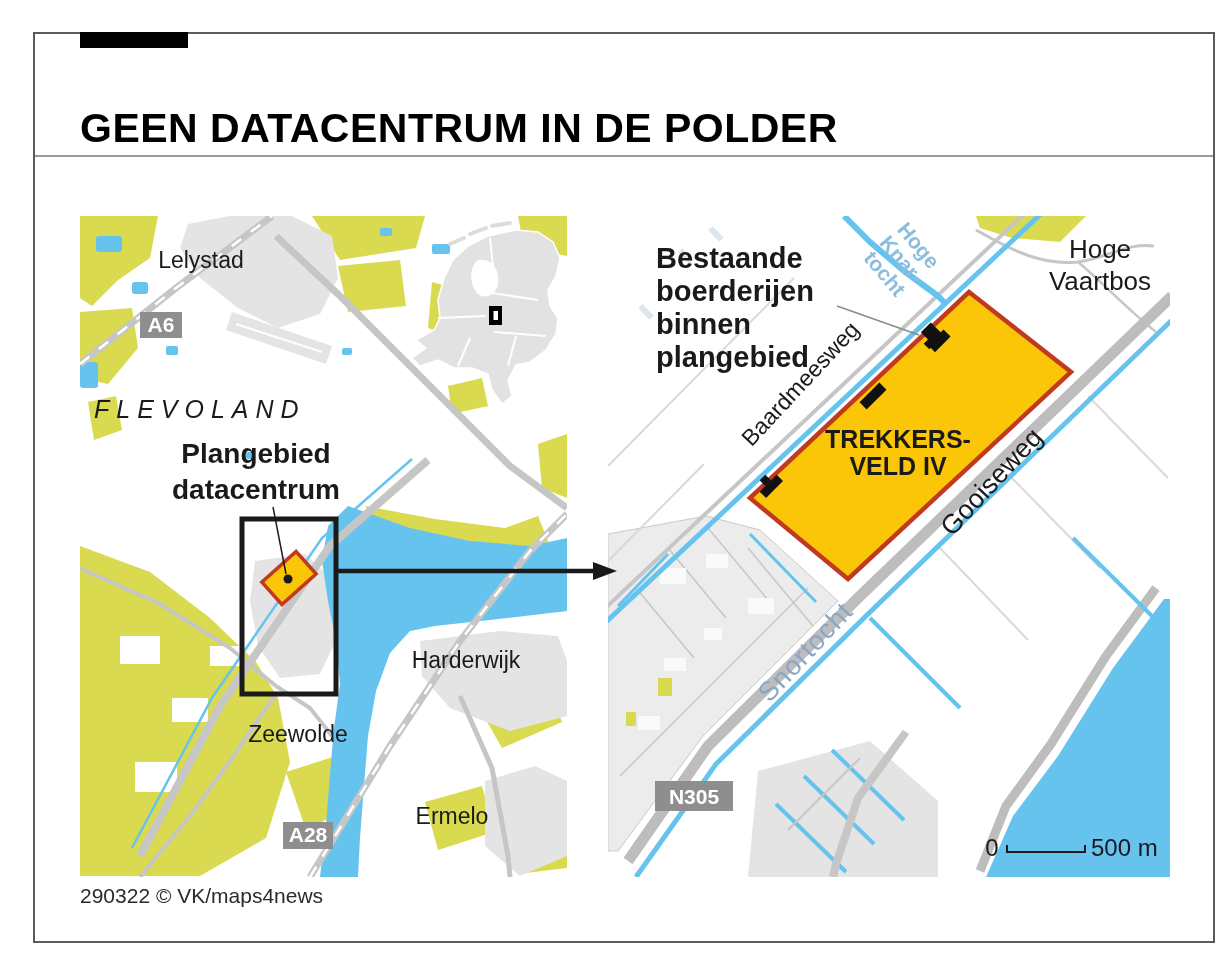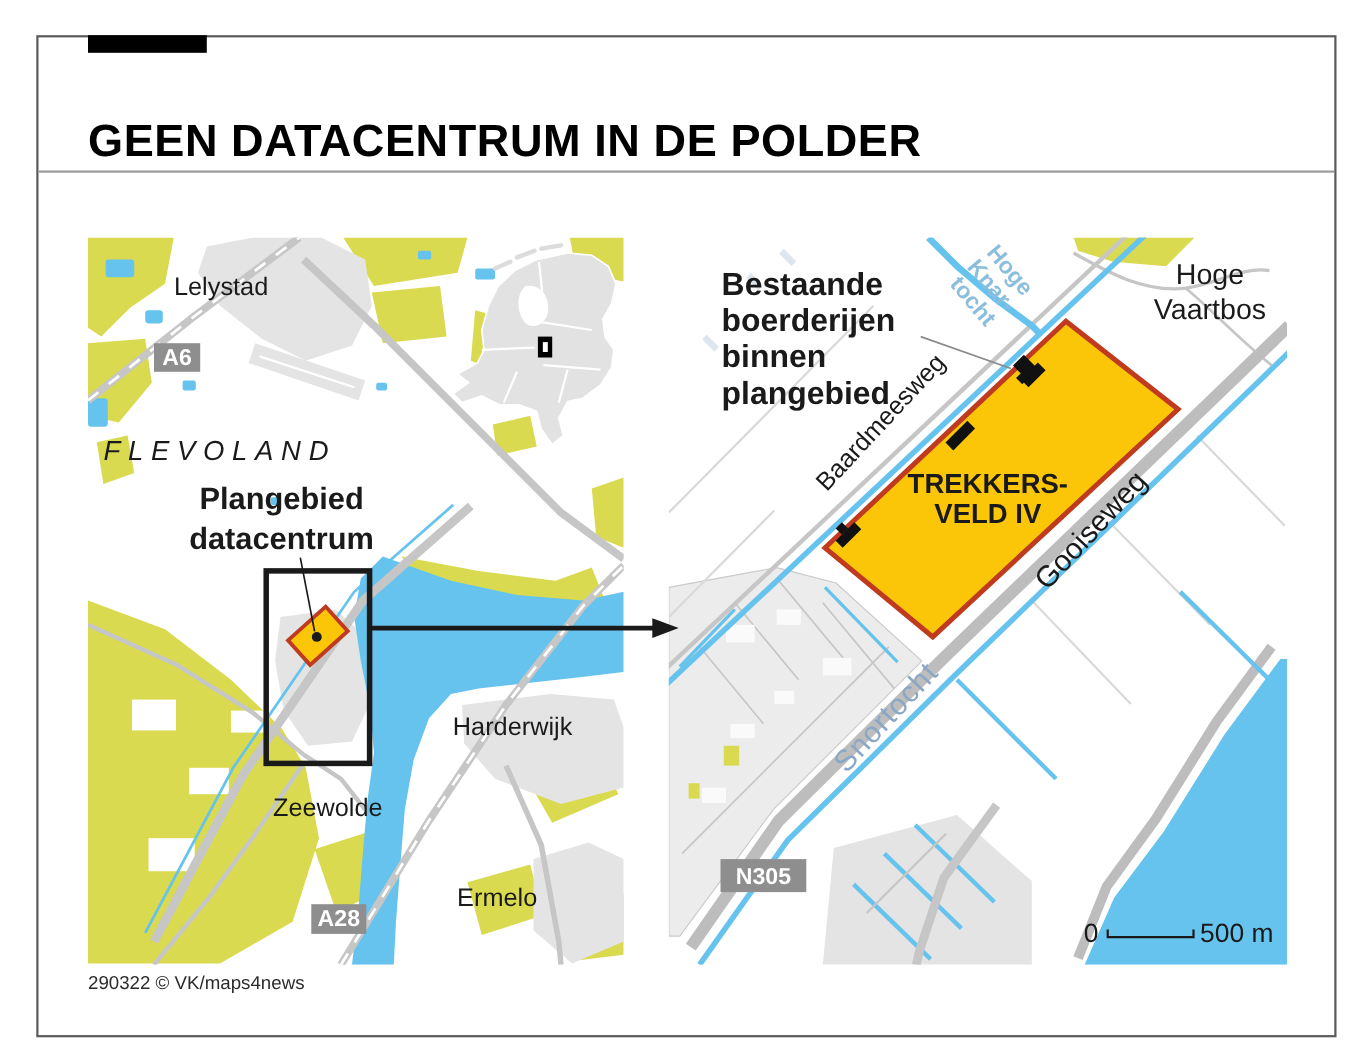--- a/index.html
+++ b/index.html
@@ -5,21 +5,21 @@
   html,body{margin:0;padding:0;background:#fff;}
   body{width:1230px;height:956px;position:relative;font-family:"Liberation Sans",sans-serif;}
   .frame{position:absolute;left:33px;top:32px;width:1182px;height:911px;border:2px solid #5a5a5a;background:#fff;box-sizing:border-box;text-align:center;}
   .logo-bar{position:absolute;left:45px;top:-2px;width:108px;height:16px;background:#000;}
   .title{position:absolute;left:45px;top:44px;font-size:41px;font-weight:700;letter-spacing:.5px;color:#000;white-space:nowrap;}
   .separator{position:absolute;left:0;top:121px;width:100%;height:2px;background:#9a9a9a;}
   .map{position:absolute;overflow:hidden;}
   #overview-map{left:45px;top:182px;width:487px;height:661px;}
   #detail-map{left:573px;top:182px;width:562px;height:661px;}
   #arrow-overlay{position:absolute;left:300px;top:526px;width:290px;height:22px;z-index:5;}
-  .footer{position:absolute;left:45px;top:850px;font-size:17px;color:#2b2b2b;}
+  .footer{position:absolute;left:45px;top:850px;font-size:21px;color:#2b2b2b;}
   svg{font-family:"Liberation Sans",sans-serif;}
   svg text{fill:var(--ink);}
   .f-field{fill:var(--field);}
   .f-water{fill:var(--water);}
   .f-urban{fill:var(--urban);}
   .f-urban-light{fill:var(--urban-light);}
   .f-inset{fill:var(--inset);}
   .s-water{stroke:var(--water);fill:none;}
   .s-road{stroke:var(--road);fill:none;}
   .s-road-wide{stroke:var(--road-wide);fill:none;}

